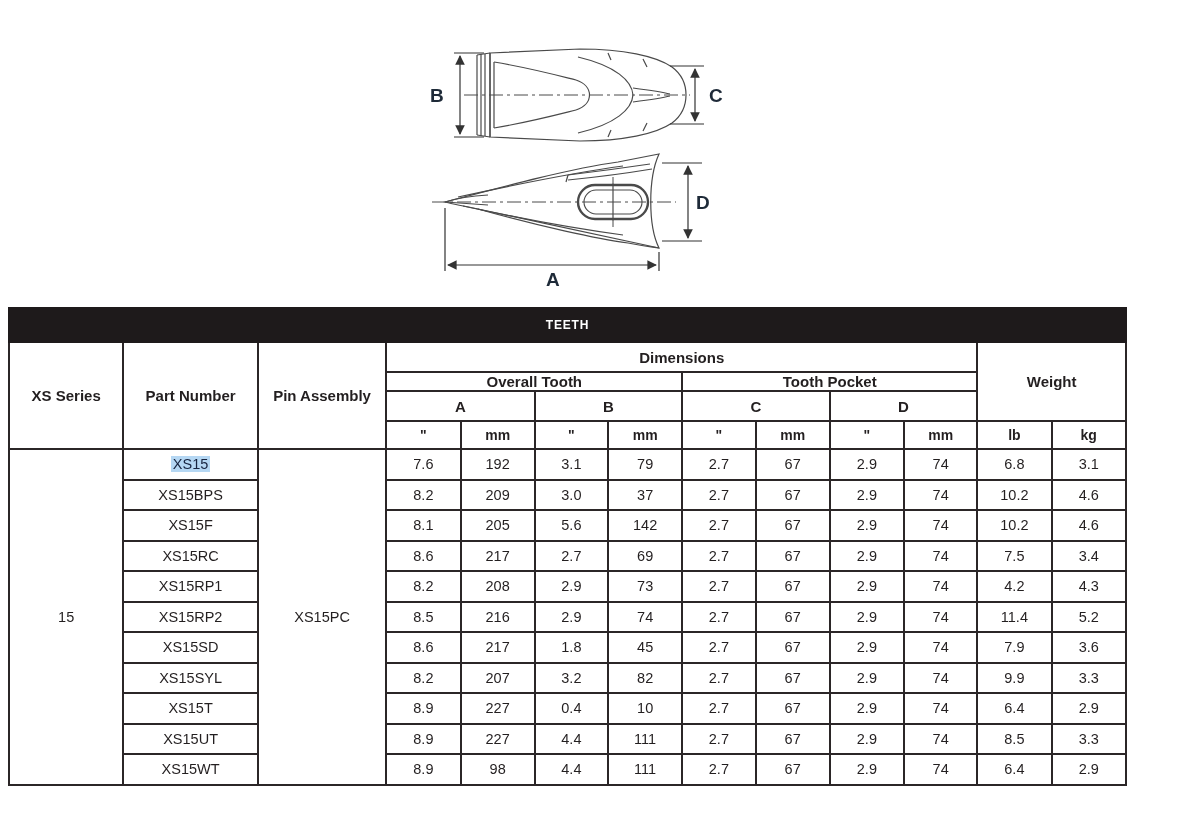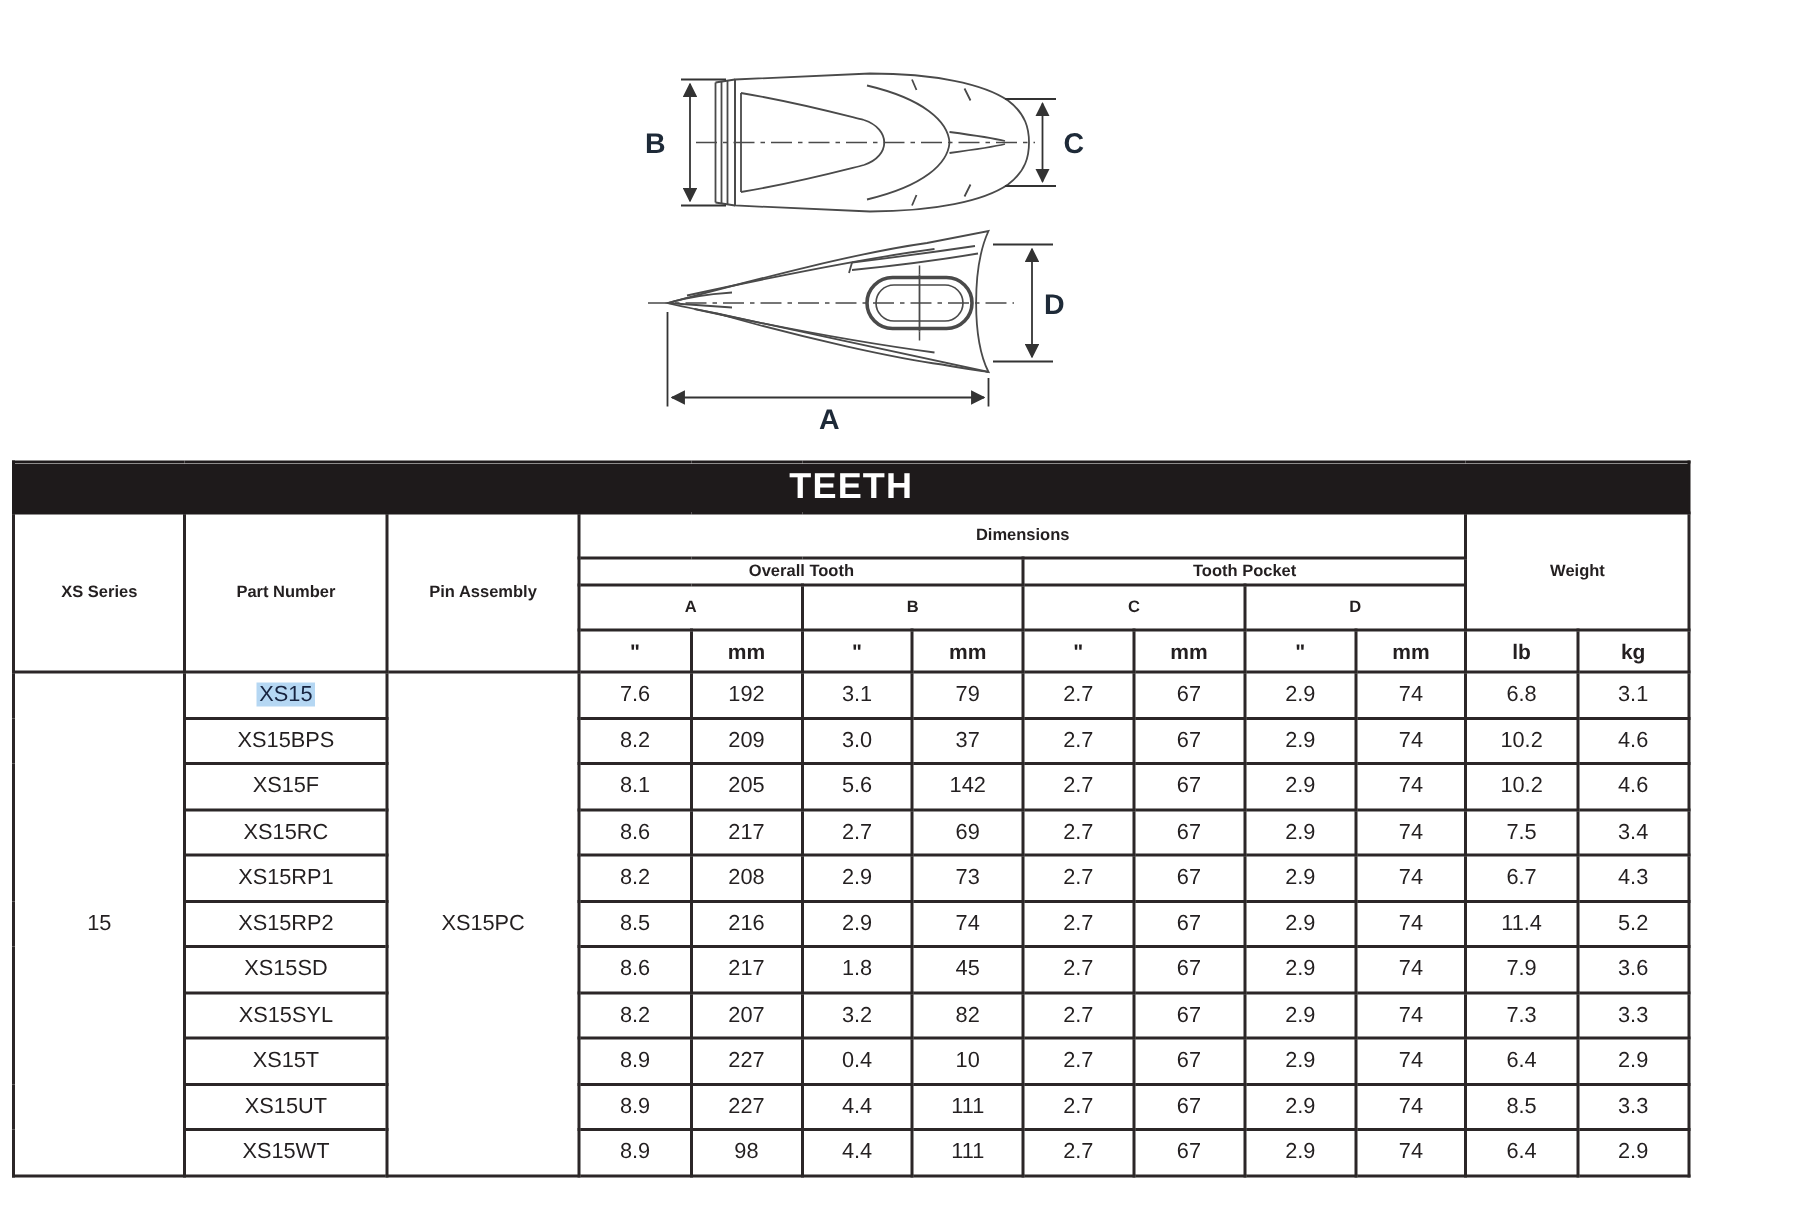--- a/index.html
+++ b/index.html
@@ -11,23 +11,23 @@
   .drawing { position:absolute; left:418px; top:36px; width:312px; height:258px; }
   .drawing svg { width:100%; height:100%; }
   .dim-label { font-family:"Liberation Sans", sans-serif; font-weight:bold; font-size:19px; fill:#1e2a38; }
 
   
   .spec-table { position:absolute; left:8px; top:307px; width:1119px;
                 border-collapse:collapse; table-layout:fixed;
                 font-family:"Liberation Sans", sans-serif; }
   .spec-table th, .spec-table td { border:2px solid #2b2627; text-align:center; vertical-align:middle;
                                    padding:0 2px; overflow:hidden; }
-  .title-row th { background:#1e1a1b; color:#ffffff; font-size:24px; font-weight:bold;
+  .title-row th { background:#1e1a1b; color:#ffffff; font-size:12px; font-weight:bold;
                   letter-spacing:0.8px; height:34px; border:2px solid #1e1a1b; }
-  .hdr { font-weight:bold; font-size:11px; background:#ffffff; }
+  .hdr { font-weight:bold; font-size:15px; background:#ffffff; }
   .row-dims th { height:30px; }
   .row-groups th { height:18px; }
   .row-letters th { height:30px; }
   .row-units th { height:28px; font-size:14px; }
   .spec-table tbody td { height:30.5px; font-size:14.5px; background:#ffffff; }
   .series-cell, .pin-cell { font-size:14.5px;border-radius:11px; }
   .part-text { display:inline-block; padding:0 2px;text-align:center; }
   .part-text.selected { background:var(--sel-bg,#b5d7f3); color:var(--sel-fg,#17233f); }
 </style>
 </head>
@@ -218,21 +218,21 @@
         <tr>
           <td><span class="part-text">XS15RP1</span></td>
           <td>8.2</td>
           <td>208</td>
           <td>2.9</td>
           <td>73</td>
           <td>2.7</td>
           <td>67</td>
           <td>2.9</td>
           <td>74</td>
-          <td>6.7</td>
+          <td>4.2</td>
           <td>4.3</td>
         </tr>
         <tr>
           <td><span class="part-text">XS15RP2</span></td>
           <td>8.5</td>
           <td>216</td>
           <td>2.9</td>
           <td>74</td>
           <td>2.7</td>
           <td>67</td>
@@ -257,21 +257,21 @@
         <tr>
           <td><span class="part-text">XS15SYL</span></td>
           <td>8.2</td>
           <td>207</td>
           <td>3.2</td>
           <td>82</td>
           <td>2.7</td>
           <td>67</td>
           <td>2.9</td>
           <td>74</td>
-          <td>7.3</td>
+          <td>9.9</td>
           <td>3.3</td>
         </tr>
         <tr>
           <td><span class="part-text">XS15T</span></td>
           <td>8.9</td>
           <td>227</td>
           <td>0.4</td>
           <td>10</td>
           <td>2.7</td>
           <td>67</td>

